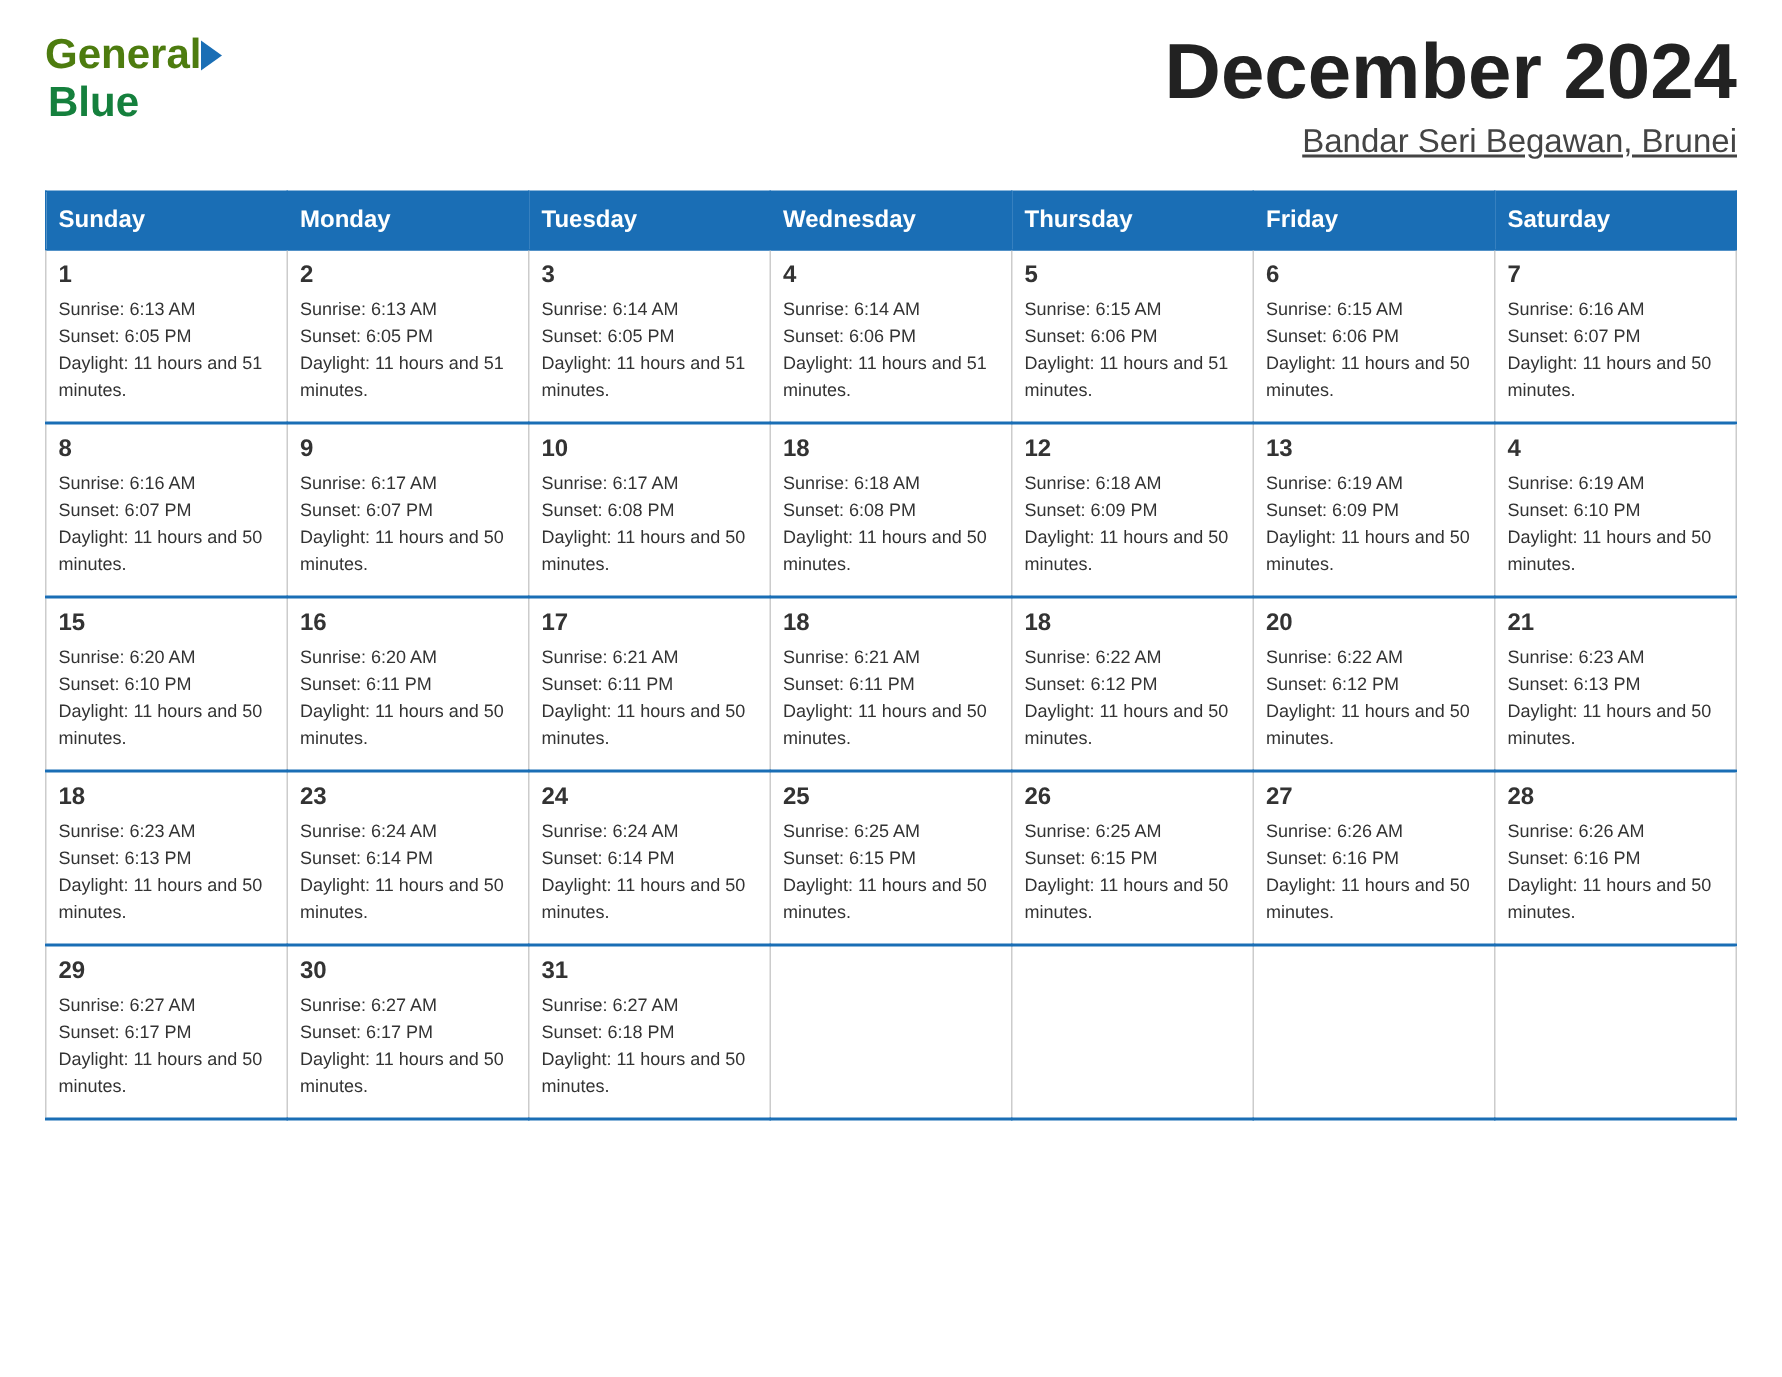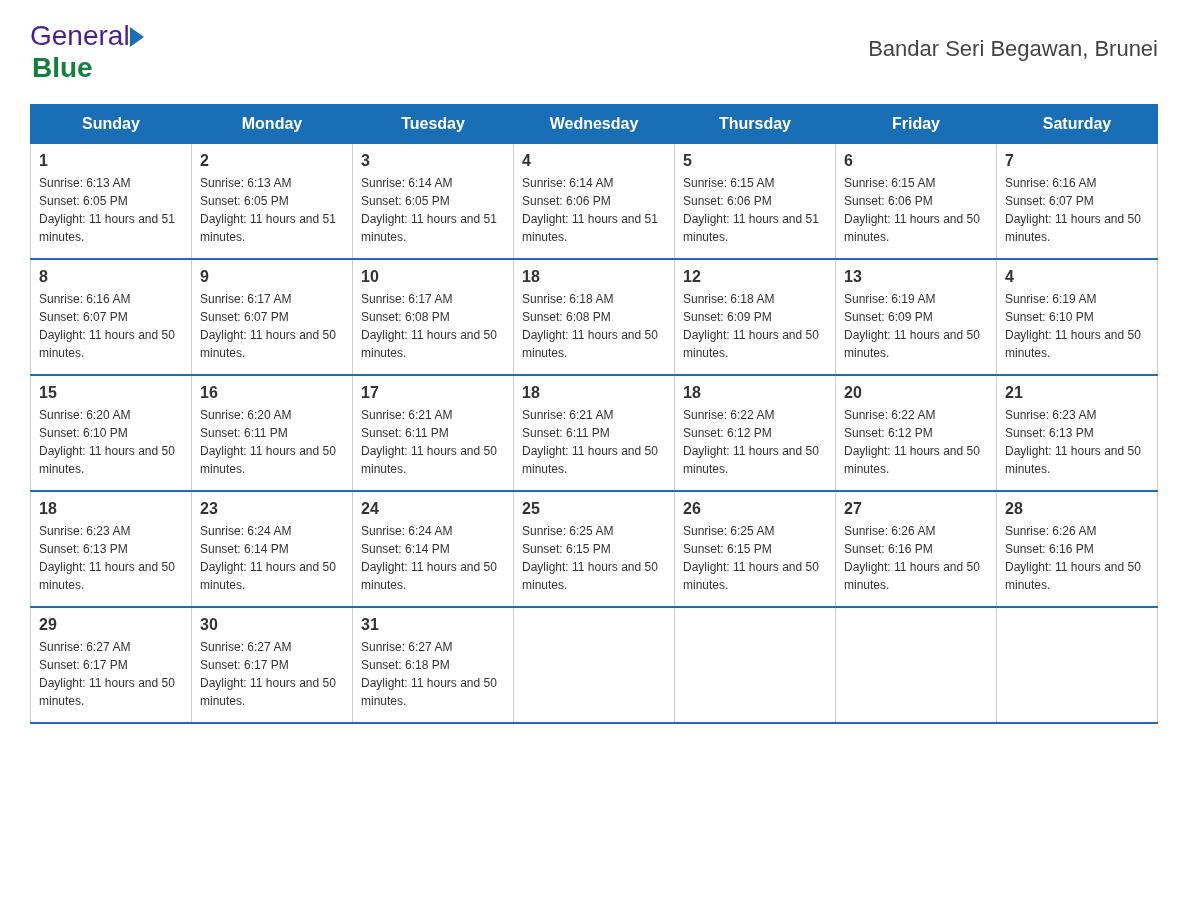--- a/index.html
+++ b/index.html
@@ -11,22 +11,22 @@
       padding: 20px 30px;
     }
     .header {
       display: flex;
       justify-content: space-between;
       align-items: flex-start;
       margin-bottom: 20px;
     }
     .logo-text-general {
       font-size: 28px;
-      font-weight: normal;
-      color: #4c1d95;
+      font-weight: bold;
+      color: #4d7c0f;
     }
     .logo-arrow {
       width: 0;
       height: 0;
       border-left: 14px solid #1a6eb5;
       border-top: 10px solid transparent;
       border-bottom: 10px solid transparent;
       margin-top: 2px;
     }
     .logo-blue {
@@ -39,34 +39,35 @@
     }
     .month-title {
       font-size: 52px;
       font-weight: bold;
       color: #222;
       line-height: 1.1;
     }
     .location {
       font-size: 22px;
       color: #444;
-      margin-top: 16px;
+      margin-top: 4px;
+      text-decoration: underline;
     }
     .calendar-table {
       width: 100%;
       border-collapse: collapse;
       table-layout: fixed;
     }
     .calendar-table thead tr th {
       background-color: #1a6eb5;
       color: #fff;
       font-size: 16px;
       font-weight: bold;
-      padding: 10px 18px;
-      text-align: center;
+      padding: 10px 8px;
+      text-align: left;
       border: 1px solid #1a6eb5;
     }
     .calendar-table tbody tr td {
       vertical-align: top;
       padding: 8px 8px 12px 8px;
       border: 1px solid #ccc;
       font-size: 13px;
       color: #333;
       min-height: 100px;
     }
@@ -107,20 +108,21 @@
   <div class="logo-wrapper">
     <div class="logo-top">
       <span class="logo-text-general">General</span>
       <div class="logo-arrow"></div>
     </div>
     <div class="logo-bottom">
       <span class="logo-blue">Blue</span>
     </div>
   </div>
   <div class="title-block">
+    <div class="month-title">December 2024</div>
     <div class="location">Bandar Seri Begawan, Brunei</div>
   </div>
 </div>
 
 <table class="calendar-table">
   <thead>
     <tr>
     <th>Sunday</th>
         <th>Monday</th>
         <th>Tuesday</th>

